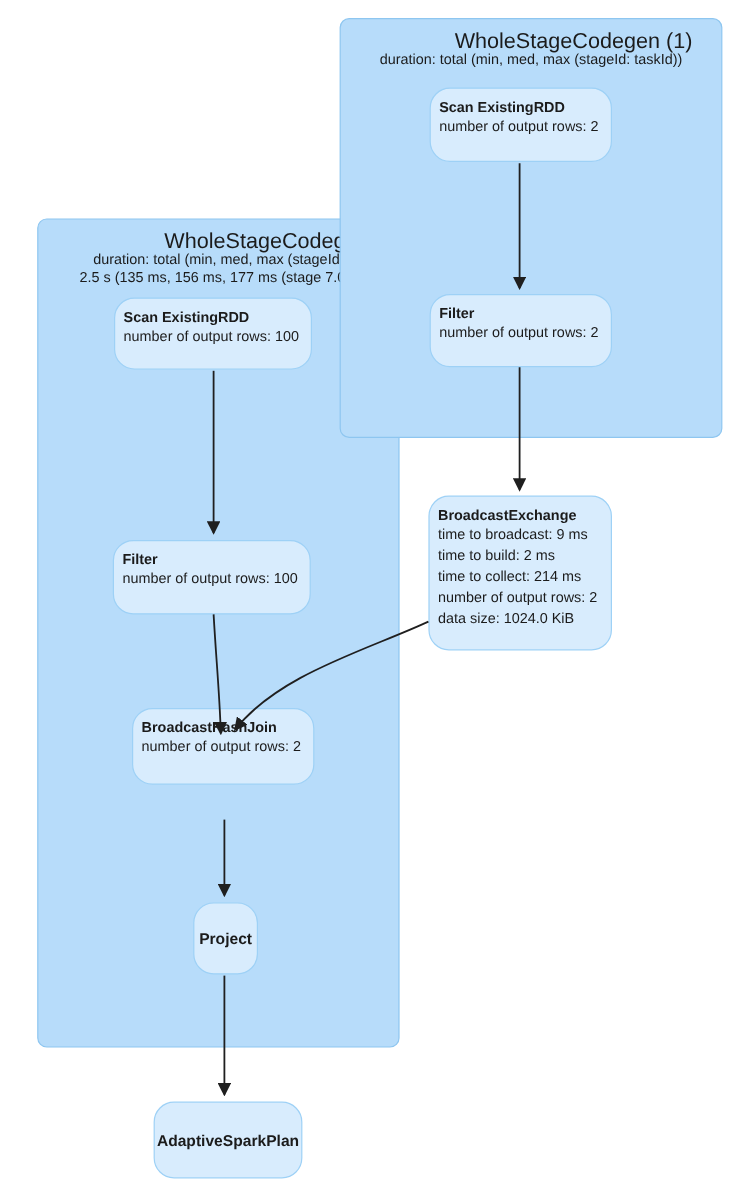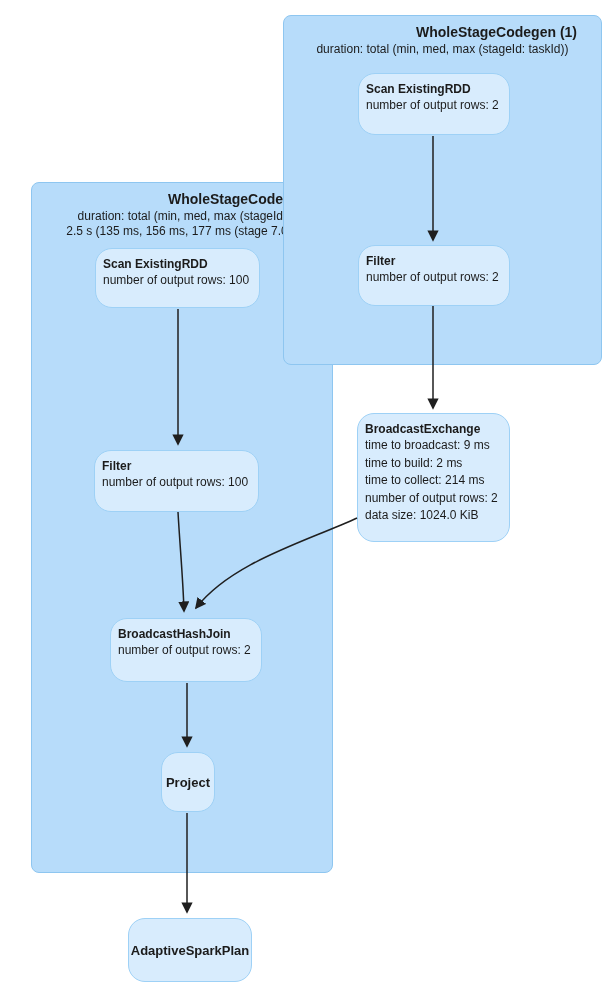--- a/index.html
+++ b/index.html
@@ -13,21 +13,21 @@
   .cluster {
     position: absolute;
     background: #b7dcfa;
     border: 1px solid #8ec6f0;
     border-radius: 8px;
     box-sizing: border-box;
   }
   .cluster-title {
     position: absolute;
     top: 8px; right: 24px;
-    font-size: 14px; font-weight: bold;
+    font-size: 18px; font-weight: normal;
     white-space: nowrap;
   }
   .cluster-duration {
     position: absolute;
     top: 26px; left: 0; right: 0;
     text-align: center;
     font-size: 12px; line-height: 14.5px;
     white-space: nowrap;
   }
   .node {
@@ -96,21 +96,21 @@
 <div class="node" style="left:95px; top:248px; width:165px; height:60px;">
   <div class="node-title">Scan ExistingRDD</div>
   <div class="node-metrics">number of output rows: 100</div>
 </div>
 
 <div class="node" style="left:94px; top:450px; width:165px; height:62px;">
   <div class="node-title">Filter</div>
   <div class="node-metrics">number of output rows: 100</div>
 </div>
 
-<div class="node" style="left:110px; top:618px; width:152px; height:64px;">
+<div class="node" style="left:110px; top:590px; width:152px; height:64px;">
   <div class="node-title">BroadcastHashJoin</div>
   <div class="node-metrics">number of output rows: 2</div>
 </div>
 
 <div class="node center" style="left:161px; top:752px; width:54px; height:60px;">
   <div class="node-title">Project</div>
 </div>
 
 <div class="node center" style="left:128px; top:918px; width:124px; height:64px;">
   <div class="node-title">AdaptiveSparkPlan</div>

